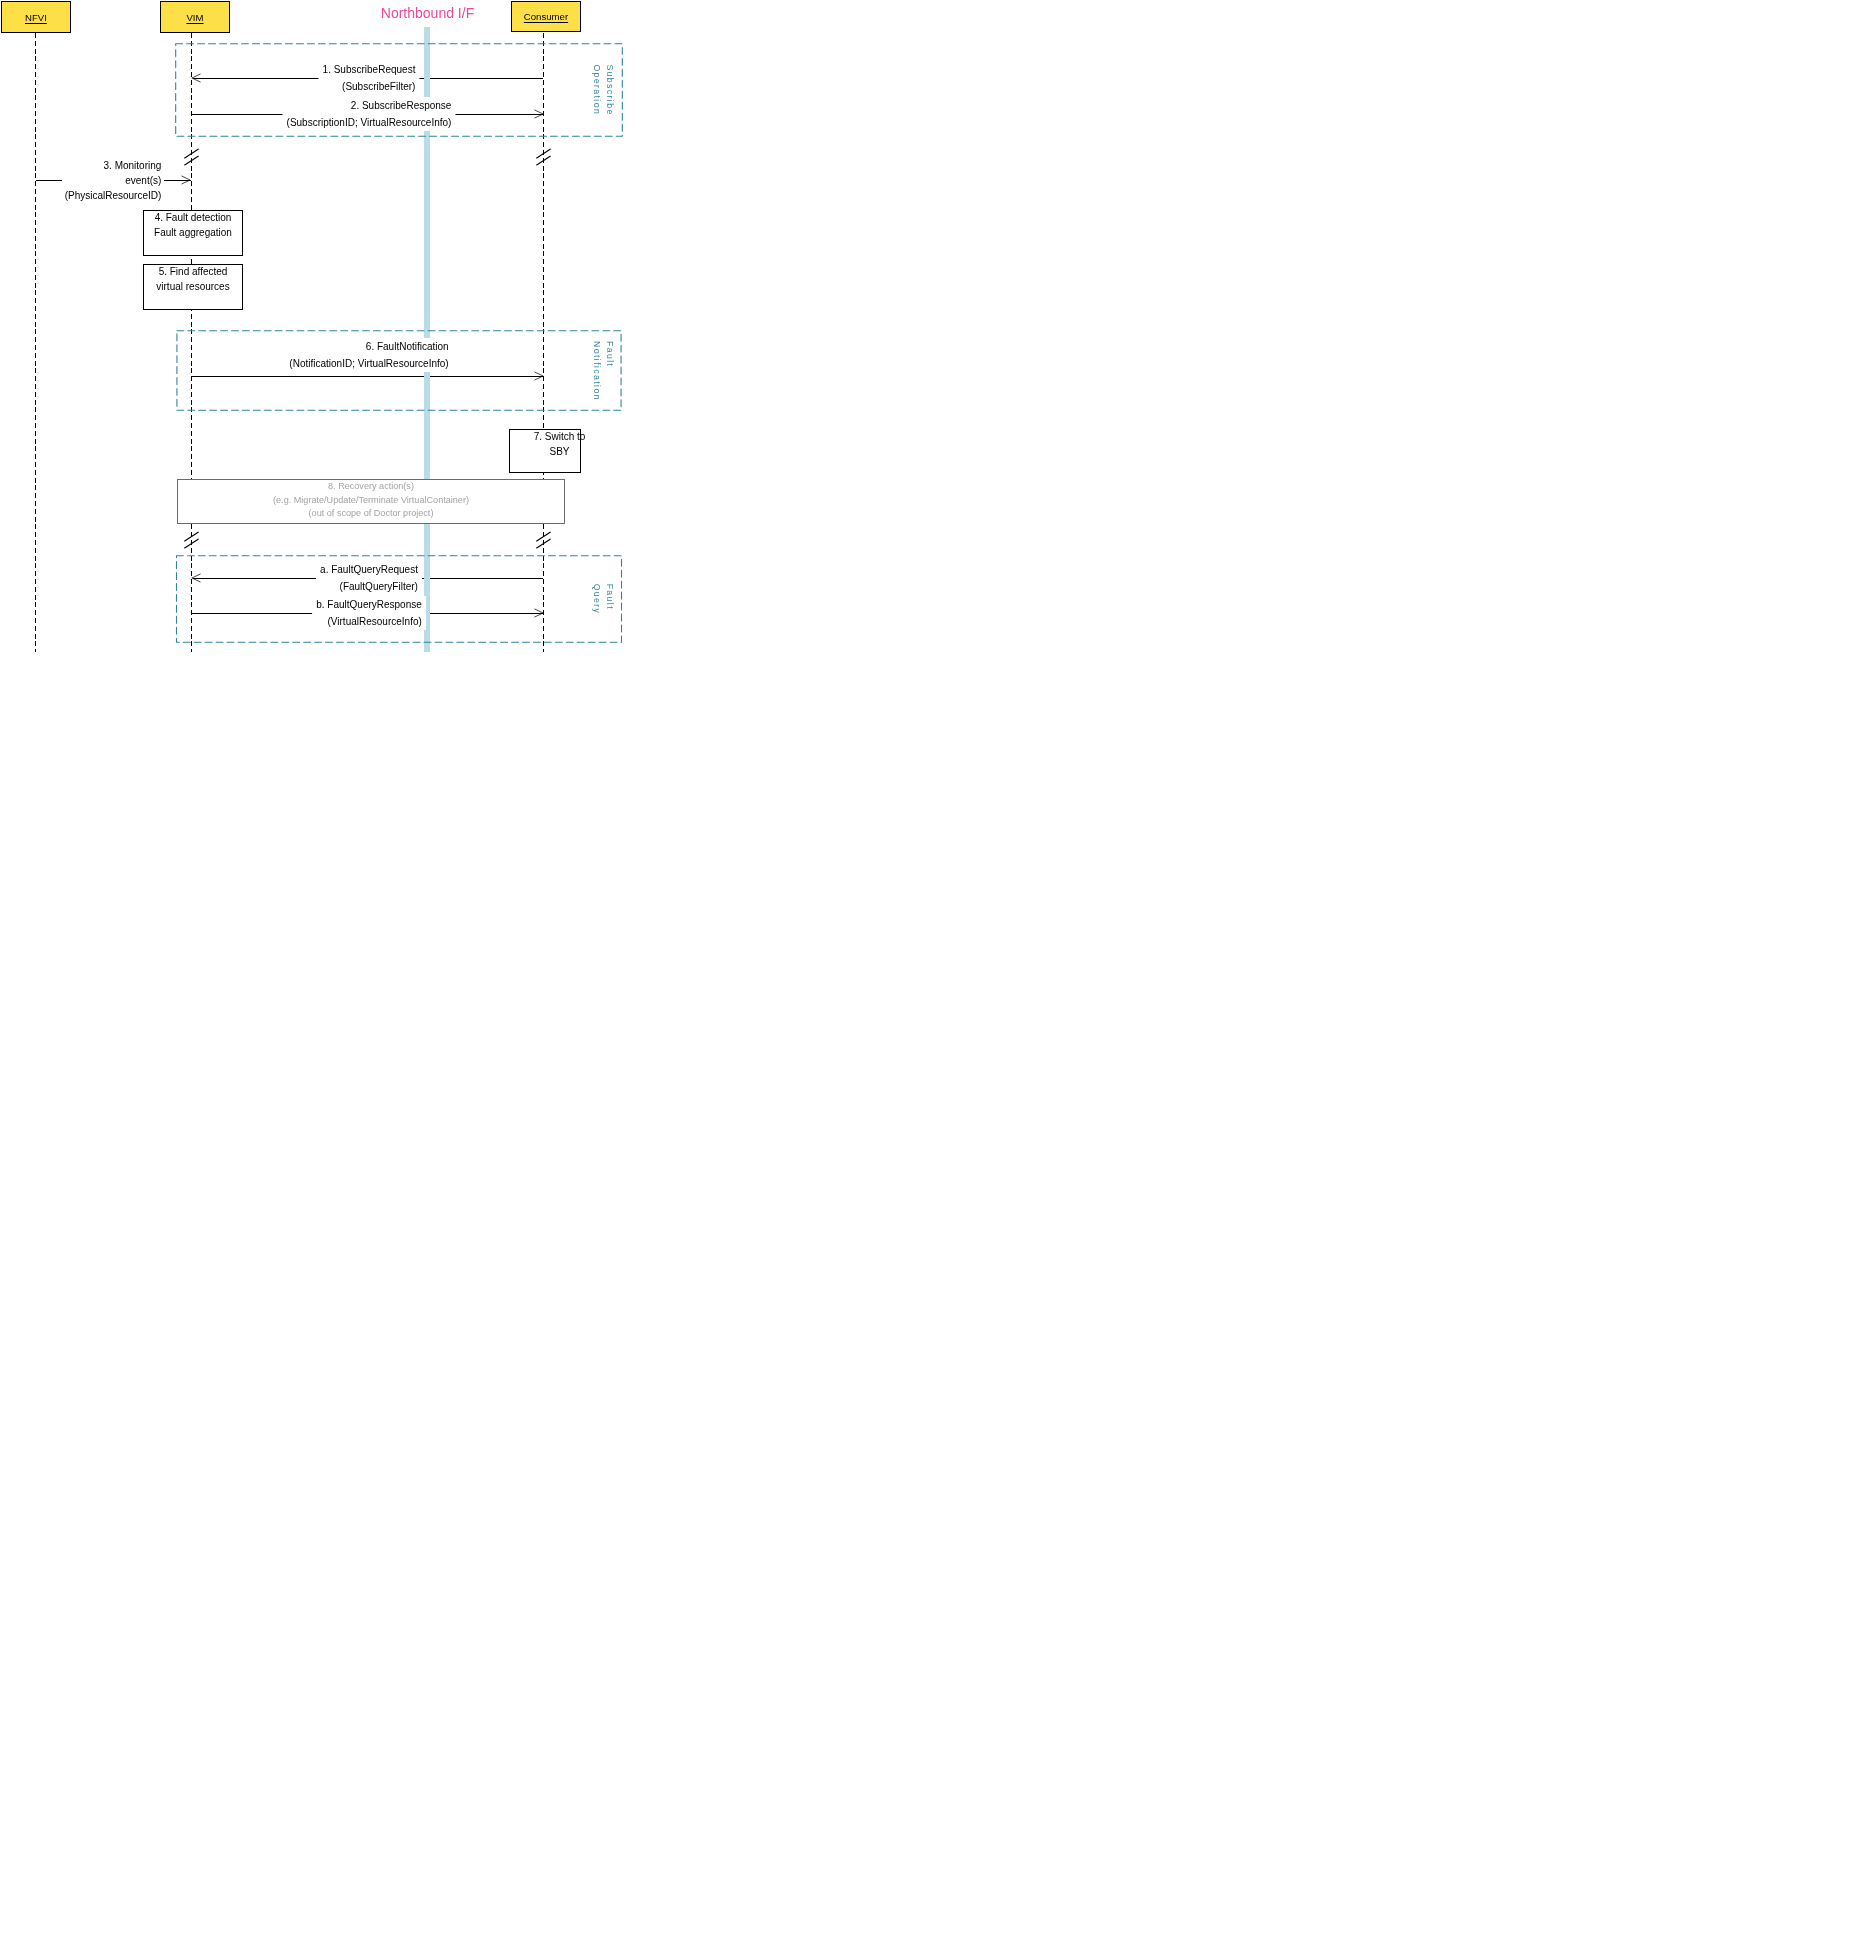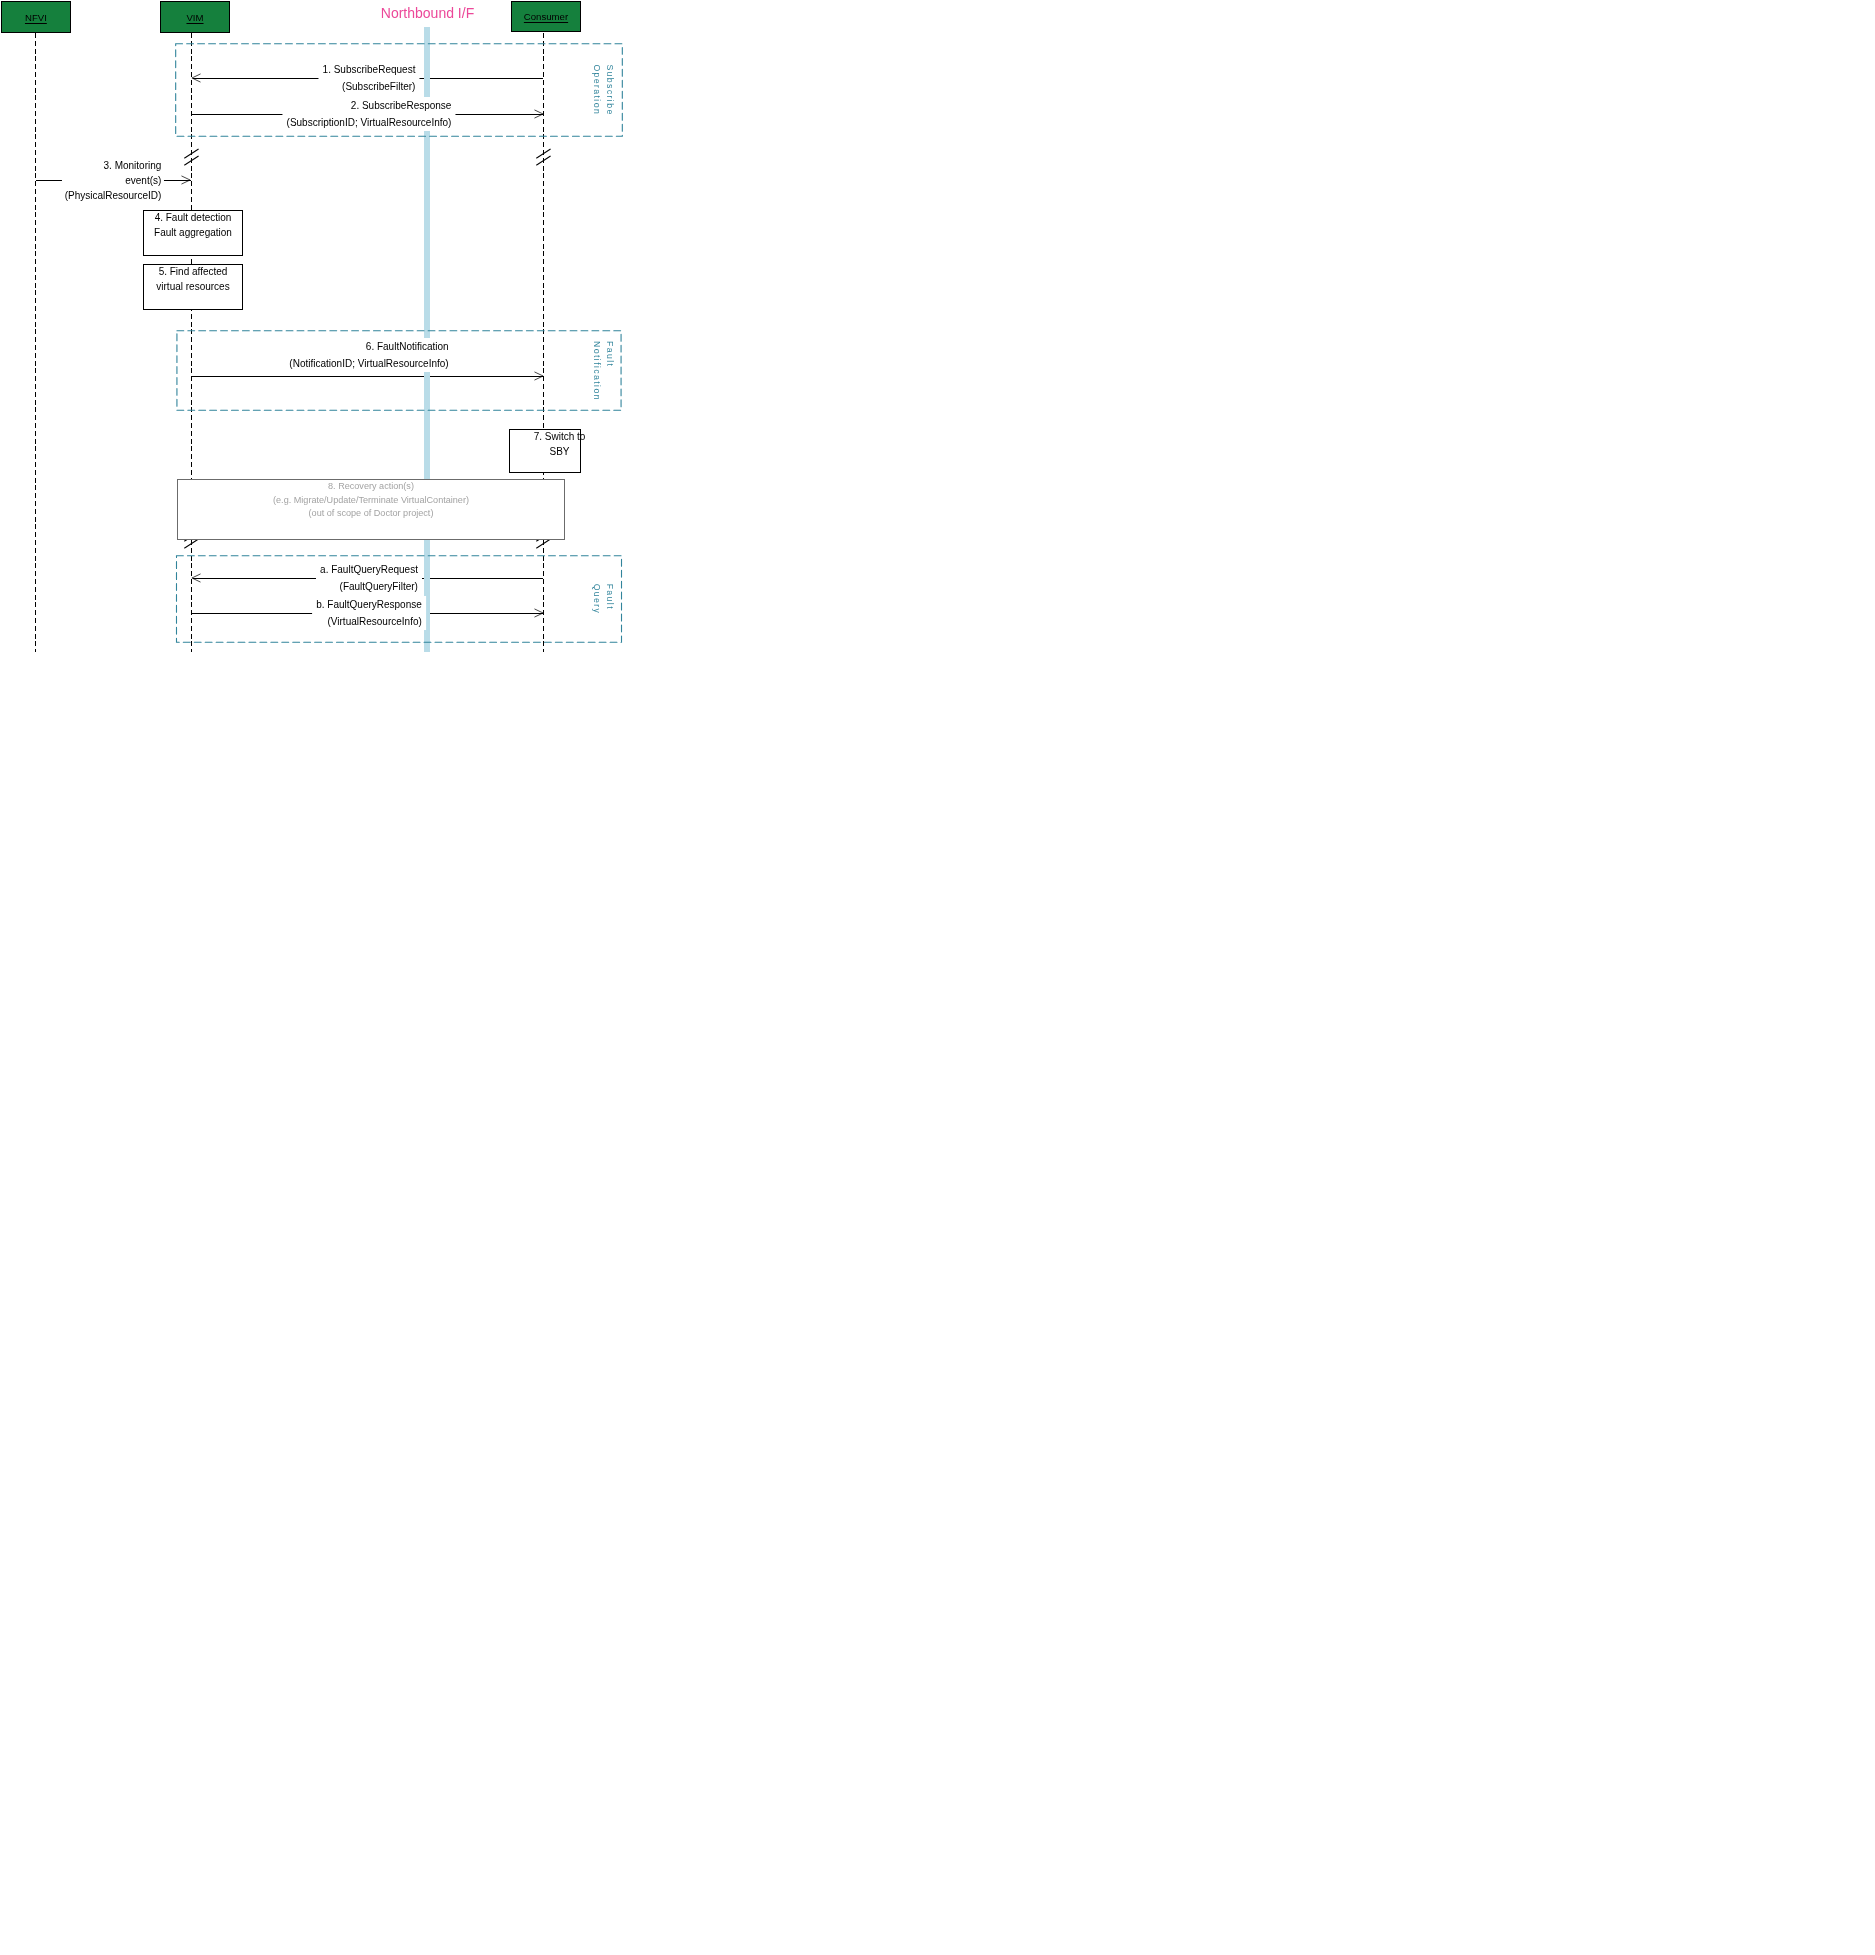--- a/index.html
+++ b/index.html
@@ -1,21 +1,21 @@
 <!DOCTYPE html>
 <html style="font-size:7.3px"><head>
 <meta charset="utf-8">
 <style>
   html,body{margin:0;padding:0;background:#fff;}
   body{font-family:"Liberation Sans",sans-serif;color:#000;}
   #canvas{position:relative;width:625px;height:652px;background:#fff;overflow:hidden;}
 
   
   .actor{position:absolute;box-sizing:border-box;border:0.9px solid #000;border-top-width:1.6px;
-         background:#15803d;display:flex;align-items:center;justify-content:center;
+         background:#fde047;display:flex;align-items:center;justify-content:center;
          font-size:9.6px;z-index:7;}
   #actor-nfvi{left:0.9px;top:1.4px;width:70px;height:32px;}
   #actor-vim{left:160px;top:1.4px;width:70px;height:32px;}
   #actor-consumer{left:511px;top:0.9px;width:70px;height:31px;}
   .actor-label{text-decoration:underline;text-underline-offset:2.3px;text-decoration-thickness:1.1px;}
 
   
   #diagram-title{position:absolute;left:352px;top:4.6px;width:151px;text-align:center;
                  font-size:14px;color:#ec4899;z-index:7;}
 
@@ -66,21 +66,21 @@
                writing-mode:vertical-rl;text-orientation:mixed;color:#31849B;
                font-size:8.7px;letter-spacing:1.4px;line-height:12.3px;z-index:5;}
 
   
   .obox{position:absolute;box-sizing:border-box;background:#fff;border:0.8px solid #000;
         display:flex;flex-direction:column;align-items:center;justify-content:flex-start;
         text-align:center;z-index:5;font-size:10px;line-height:14.6px;white-space:nowrap;}
   #box4{left:143px;top:210px;width:100px;height:46px;}
   #box5{left:143px;top:264px;width:100px;height:46px;}
   #box7{left:509px;top:429px;width:72px;height:44px;padding-left:29px;}
-  #box8{left:177px;top:479px;width:388px;height:61px;border:0.7px solid #6b6b6b;
+  #box8{left:177px;top:479px;width:388px;height:45px;border:0.7px solid #6b6b6b;
         color:#A3A3A3;font-size:9.1px;line-height:13.7px;}
 
   
   .break{position:absolute;width:18.3px;height:13.7px;z-index:3;}
   #bk1{left:182px;top:151px;}
   #bk2{left:534px;top:151px;}
   #bk3{left:182px;top:534px;}
   #bk4{left:534px;top:534px;}
   .slash{position:absolute;width:17.4px;height:1.4px;background:#000;transform:rotate(-33deg);}
   .slash.s1{left:0.5px;top:2.3px;}

